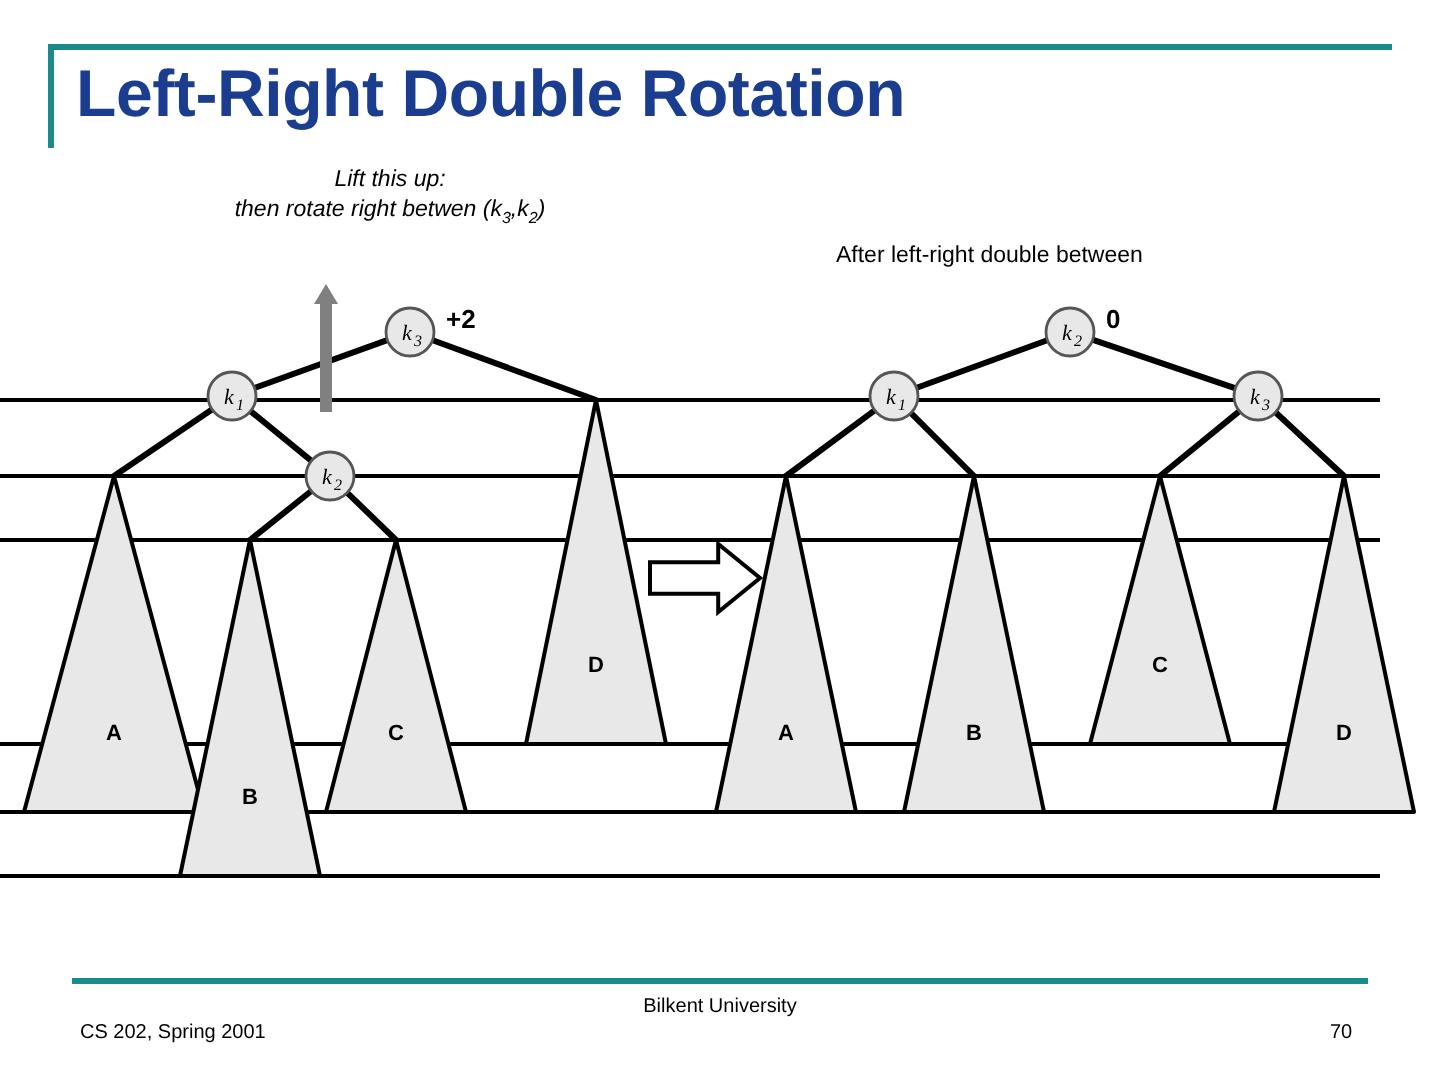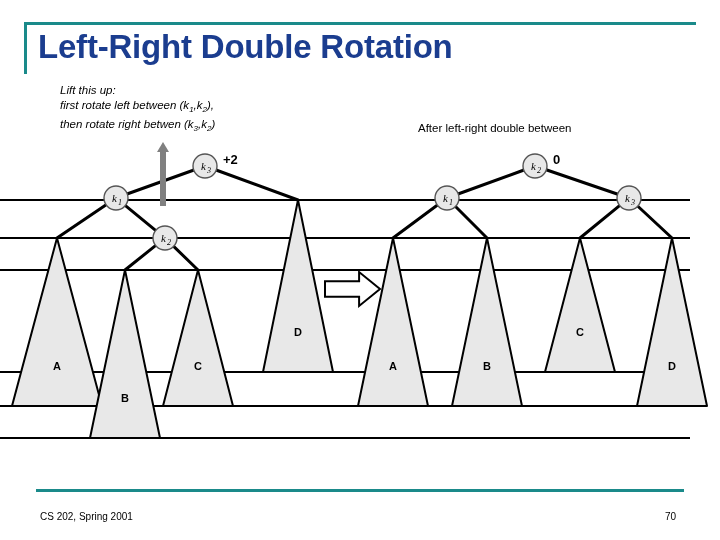--- a/index.html
+++ b/index.html
@@ -50,21 +50,21 @@
     white-space: nowrap;
     font-family: "Liberation Sans", sans-serif;
   }
 
   
   .caption-left {
     position: absolute;
     left: 60px;
     top: 83px;
     width: 270px;
-    text-align: left;
+    text-align: center;
     font-style: italic;
     font-size: 11.5px;
     line-height: 15px;
     color: #000000;
     font-family: "Liberation Sans", sans-serif;
   }
   .caption-right {
     position: absolute;
     left: 418px;
     top: 122px;
@@ -155,21 +155,20 @@
 <body>
 
 <div class="slide">
 
   <div class="title-rule-top"></div>
   <div class="title-rule-left"></div>
   <div class="slide-title">Left-Right Double Rotation</div>
 
   <div class="caption-left">
     <div>Lift this up:</div>
-    <div><span>first rotate left between (k</span><sub>1</sub><span>,k</span><sub>2</sub><span>),</span></div>
     <div><span>then rotate right betwen (k</span><sub>3</sub><span>,k</span><sub>2</sub><span>)</span></div>
   </div>
 
   <div class="caption-right">After left-right double between</div>
 
   <div class="bal bal-left">+2</div>
   <div class="bal bal-right">0</div>
 
   <svg class="diagram" id="diagram-svg" viewBox="0 0 720 540" xmlns="http://www.w3.org/2000/svg">
     <g id="baselines-group">
@@ -235,16 +234,17 @@
     <g id="arrows-group">
         <line x1="163" y1="206" x2="163" y2="150" stroke="#808080" stroke-width="6"></line>
         <polygon points="163,142 157,152 169,152" fill="#808080"></polygon>
         <polygon points="325,281.18 359.1,281.18 359.1,272 380,289 359.1,306 359.1,296.82 325,296.82" fill="#ffffff" stroke="#000000" stroke-width="2" stroke-linejoin="miter"></polygon>
       </g>
   </svg>
 
   <div class="footer-rule"></div>
   <div class="footer-left">CS 202, Spring 2001</div>
   <div class="footer-center">
+    <div>Bilkent University</div>
   </div>
   <div class="footer-right">70</div>
 
 </div>
 
 </body></html>

